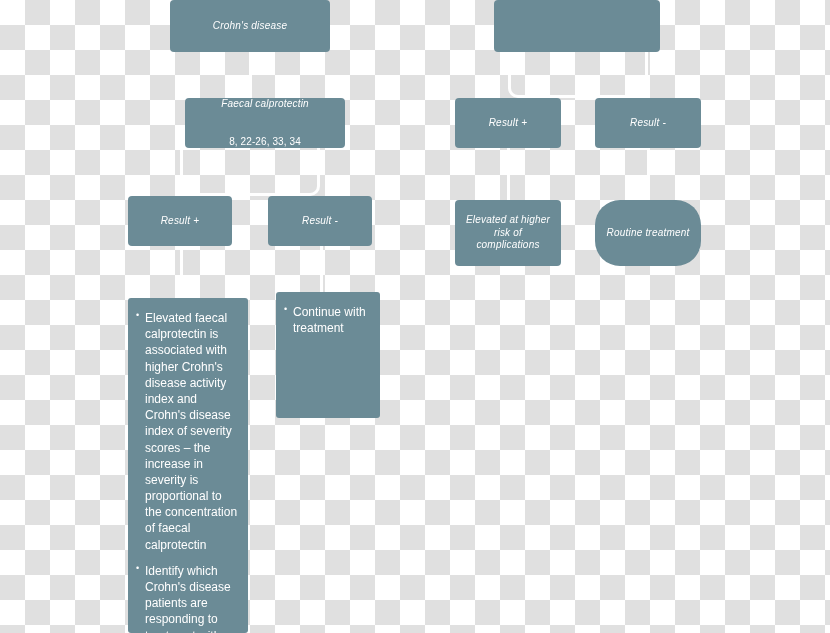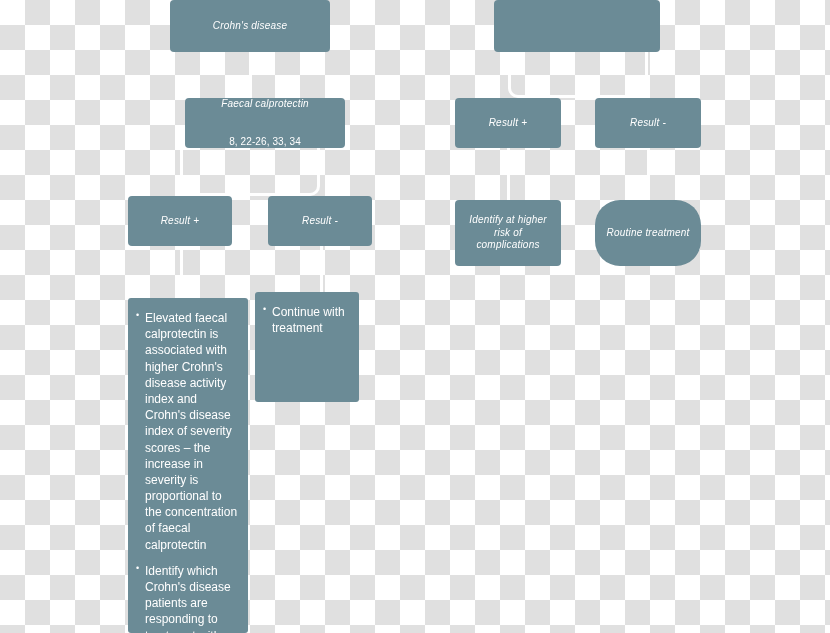--- a/index.html
+++ b/index.html
@@ -135,33 +135,33 @@
 
   <div class="node" style="left:128px; top:196px; width:104px; height:50px;">
     <span class="title">Result +</span>
   </div>
 
   <div class="node" style="left:268px; top:196px; width:104px; height:50px;">
     <span class="title">Result -</span>
   </div>
 
   <div class="node" style="left:455px; top:200px; width:106px; height:66px; padding:0 6px;">
-    <span class="title">Identify at higher risk of complications</span>
+    <span class="title">Elevated at higher risk of complications</span>
   </div>
 
   <div class="node" style="left:595px; top:200px; width:106px; height:66px; padding:0 8px;border-radius:25px;">
     <span class="title">Routine treatment</span>
   </div>
 
   <div class="listbox" style="left:128px; top:298px; width:120px; height:335px;">
     <ul>
       <li>Elevated faecal calprotectin is associated with higher Crohn's disease activity index and Crohn's disease index of severity scores – the increase in severity is proportional to the concentration of faecal calprotectin</li>
       <li>Identify which Crohn's disease patients are responding to treatment with biologicals</li>
     </ul>
   </div>
 
-  <div class="listbox" style="left:255px; top:292px; width:104px; height:110px;">
+  <div class="listbox" style="left:276px; top:292px; width:104px; height:126px;">
     <ul>
       <li>Continue with treatment</li>
     </ul>
   </div>
 
 </div>
 
 </body></html>

